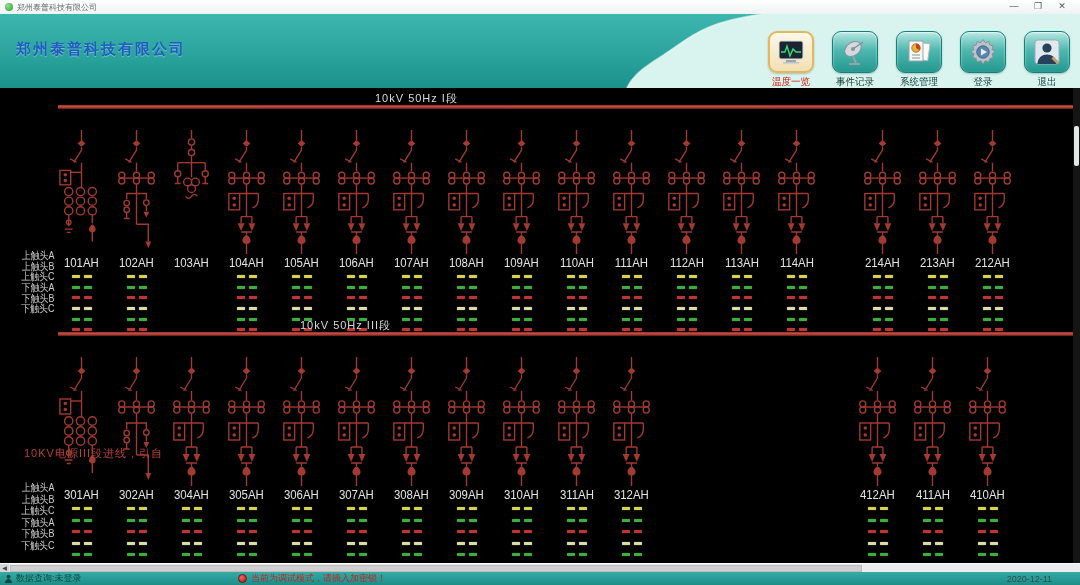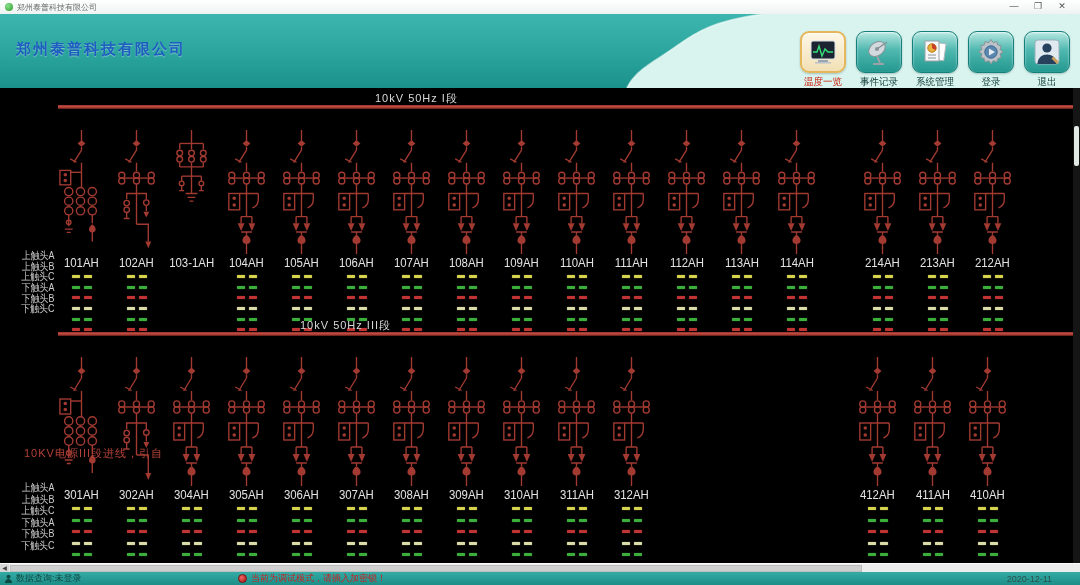--- a/index.html
+++ b/index.html
@@ -14,21 +14,21 @@
   .tb-title{position:absolute;left:17px;top:2px;white-space:nowrap;}
   .tb-ctrl{position:absolute;top:0;width:20px;height:13px;text-align:center;font-size:9px;
     line-height:13px;color:#555;cursor:default;}
   .tb-min{right:56px}.tb-max{right:32px}.tb-close{right:8px}
 
   
   .header{position:absolute;top:14px;left:0;width:1080px;height:74px;background:#d9f3ee;overflow:hidden;}
   .header svg.curve{position:absolute;left:0;top:0;}
   .company{position:absolute;left:16px;top:26px;font-family:"Liberation Serif",serif;
     font-weight:bold;font-size:15px;letter-spacing:2px;color:#1d5cc0;text-shadow:0 1px 1px rgba(255,255,255,.4);}
-  .toolbar{position:absolute;right:8px;top:17px;display:flex;gap:6px;}
+  .toolbar{position:absolute;right:8px;top:17px;display:flex;gap:14px;}
   .tool{width:50px;display:flex;flex-direction:column;align-items:center;cursor:pointer;}
   .tile{width:44px;height:40px;border-radius:9px;display:flex;align-items:center;justify-content:center;
     background:linear-gradient(#b4e7e1,#4fb8af 45%,#23988f);border:1px solid #157f79;
     box-shadow:inset 0 1px 2px rgba(255,255,255,.75),0 1px 2px rgba(0,60,60,.25);}
   .tile.active{background:linear-gradient(#fdf7e6,#f2e0b4);border:2px solid #e6b75a;width:42px;height:38px;}
   .tile svg{width:30px;height:30px;}
   .tlabel{font-size:10px;color:#16403c;margin-top:2px;transform:scaleX(.95);white-space:nowrap;}
   .tlabel.active{color:#cc1804;}
 
   
@@ -224,23 +224,23 @@
               <span class="dash" style="background: rgb(60, 174, 60); box-shadow: rgb(60, 174, 60) 0px 0px 1px;"></span>
               <span class="dash" style="background: rgb(60, 174, 60); box-shadow: rgb(60, 174, 60) 0px 0px 1px;"></span>
             </div>
             <div class="cell">
               <span class="dash" style="background: rgb(192, 52, 52); box-shadow: rgb(192, 52, 52) 0px 0px 1px;"></span>
               <span class="dash" style="background: rgb(192, 52, 52); box-shadow: rgb(192, 52, 52) 0px 0px 1px;"></span>
             </div>
           </div>
           <div class="feeder">
             <svg class="schem" viewBox="0 0 56 131" preserveAspectRatio="none">
-              <use href="#sym-pt2"></use>
-            </svg>
-            <div class="flabel">103-1AH</div>
+              <use href="#sym-pt"></use>
+            </svg>
+            <div class="flabel">103AH</div>
             <div class="cell"></div>
             <div class="cell"></div>
             <div class="cell"></div>
             <div class="cell"></div>
             <div class="cell"></div>
             <div class="cell"></div>
           </div>
           <div class="feeder">
             <svg class="schem" viewBox="0 0 56 131" preserveAspectRatio="none">
               <use href="#sym-breaker"></use>

